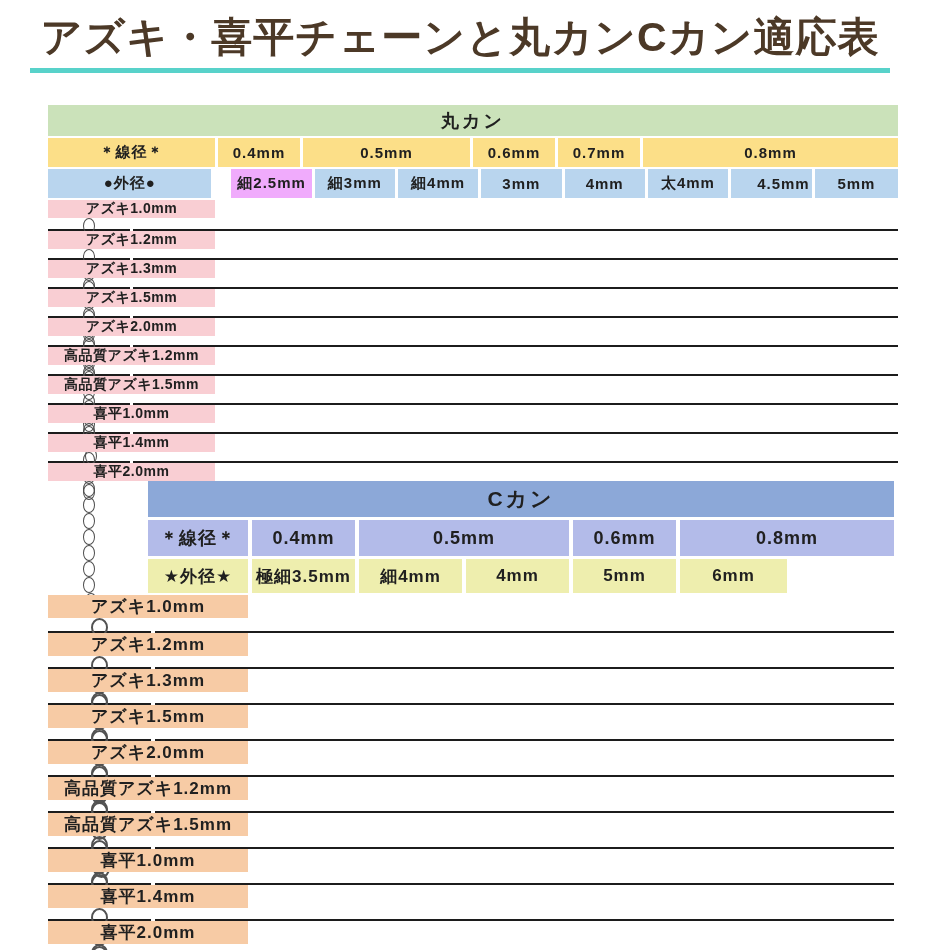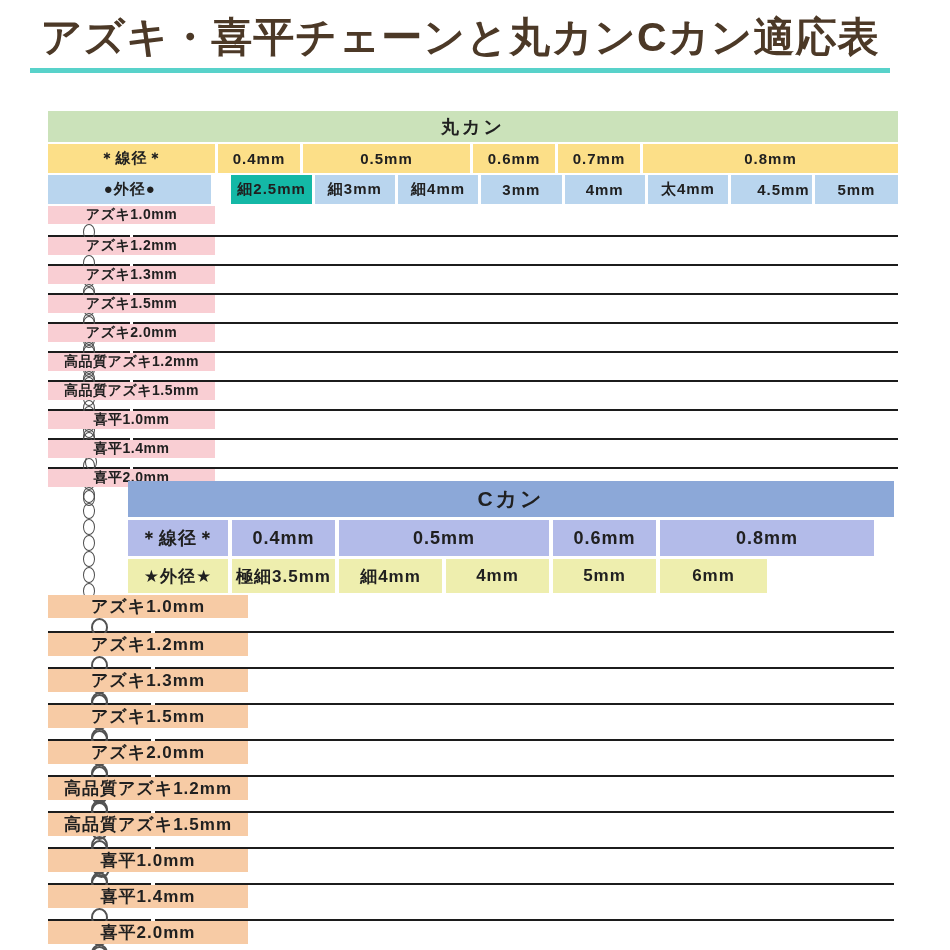--- a/index.html
+++ b/index.html
@@ -24,37 +24,37 @@
   }
   .tbl { position:absolute; font-weight:bold; }
   .hrow { display:flex; }
   .head { display:flex; align-items:center; justify-content:center; letter-spacing:3px; }
   .cell { display:flex; align-items:center; justify-content:center; }
   .brow { display:flex; background:#fff;flex-direction:column; }
   .brow + .brow { border-top:2px solid #1c1c1c; }
   .mark { display:block; border-radius:50%; background:transparent; }
 
   
-  .t1 { left:48px; top:111px; width:850px; }
+  .t1 { left:48px; top:105px; width:850px; }
   .t1 .head { height:31px; font-size:18px; margin-bottom:2px; }
   .t1 .hrow.wire, .t1 .hrow.outer { height:29px; margin-bottom:2px; font-size:15px; letter-spacing:1px; }
   .t1 .cell { border-right:3px solid #fff; }
   .t1 .cell:last-child { border-right:none; }
   .t1 .lbl  { width:170px; }
   .t1 .span1 { width:85px; }
   .t1 .span2 { width:170px; }
   .t1 .span3 { width:255px; }
   .t1 .brow { height:29px; font-size:14px; }
   .t1 .blbl { width:170px; letter-spacing:0.5px; }
   .t1 .mcell { width:85px; }
   .t1 .mark { width:12px; height:16px; border:1.6px solid #4c4c4c; }
 
   
   .t2 { left:48px; top:481px; width:846px; }
-  .t2 .hrow { margin-left:80px; }
+  .t2 .hrow { margin-left:100px; }
   .t2 .head { height:36px; font-size:21px; margin-bottom:3px; }
   .t2 .hrow.wire { height:36px; margin-bottom:3px; font-size:18px; letter-spacing:1px; }
   .t2 .hrow.outer { height:34px; margin-bottom:2px; font-size:17px; letter-spacing:1px; }
   .t2 .cell { border-right:4px solid #fff; }
   .t2 .cell:last-child { border-right:none; }
   .t2 .lbl  { width:104px; }
   .t2 .span1 { width:107px; }
   .t2 .span2 { width:214px; }
   .t2 .brow { height:36px; font-size:17px; letter-spacing:1px; }
   .t2 .blbl { width:204px; }
@@ -73,21 +73,21 @@
     <div class="hrow wire">
       <div class="cell lbl" style="background: rgb(252, 223, 136);">＊線径＊</div>
       <div class="cell span1" style="background: rgb(252, 223, 136);">0.4mm</div>
       <div class="cell span2" style="background: rgb(252, 223, 136);">0.5mm</div>
       <div class="cell span1" style="background: rgb(252, 223, 136);">0.6mm</div>
       <div class="cell span1" style="background: rgb(252, 223, 136);">0.7mm</div>
       <div class="cell span3" style="background: rgb(252, 223, 136);">0.8mm</div>
     </div>
     <div class="hrow outer">
       <div class="cell lbl" style="background: rgb(185, 213, 238);">●外径●</div>
-      <div class="cell span1" style="background: #14b8a6; margin-left: 17px;">細2.5mm</div>
+      <div class="cell span1" style="background: #f0abfc; margin-left: 17px;">細2.5mm</div>
       <div class="cell span1" style="background: rgb(185, 213, 238);">細3mm</div>
       <div class="cell span1" style="background: rgb(185, 213, 238);">細4mm</div>
       <div class="cell span1" style="background: rgb(185, 213, 238);">3mm</div>
       <div class="cell span1" style="background: rgb(185, 213, 238);">4mm</div>
       <div class="cell span1" style="background: rgb(185, 213, 238);">太4mm</div>
       <div class="cell span1" style="background: rgb(185, 213, 238); padding-left: 24px;">4.5mm</div>
       <div class="cell span1" style="background: rgb(185, 213, 238);">5mm</div>
     </div>
     <div class="brow">
       <div class="cell blbl" style="background: rgb(249, 206, 211);">アズキ1.0mm</div>

